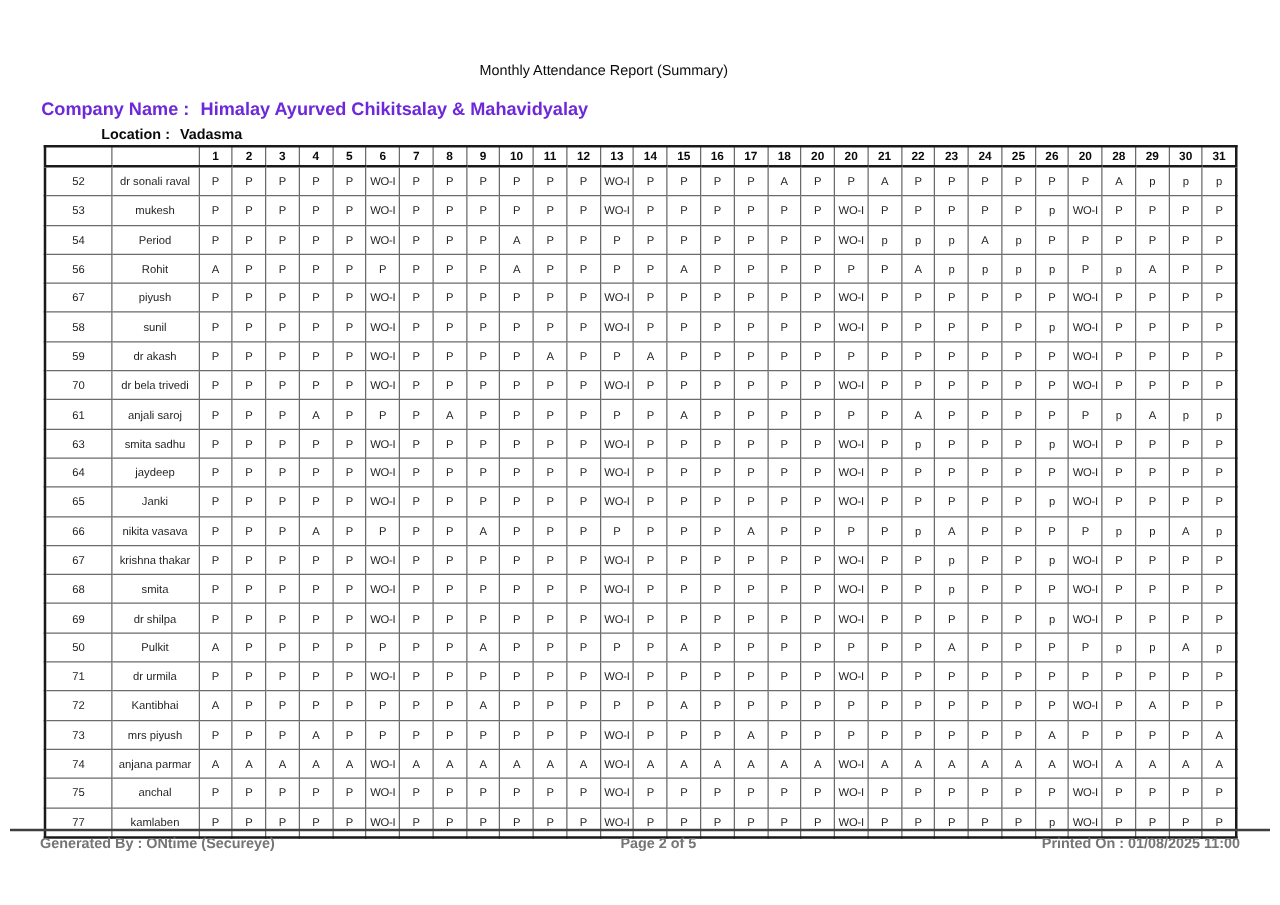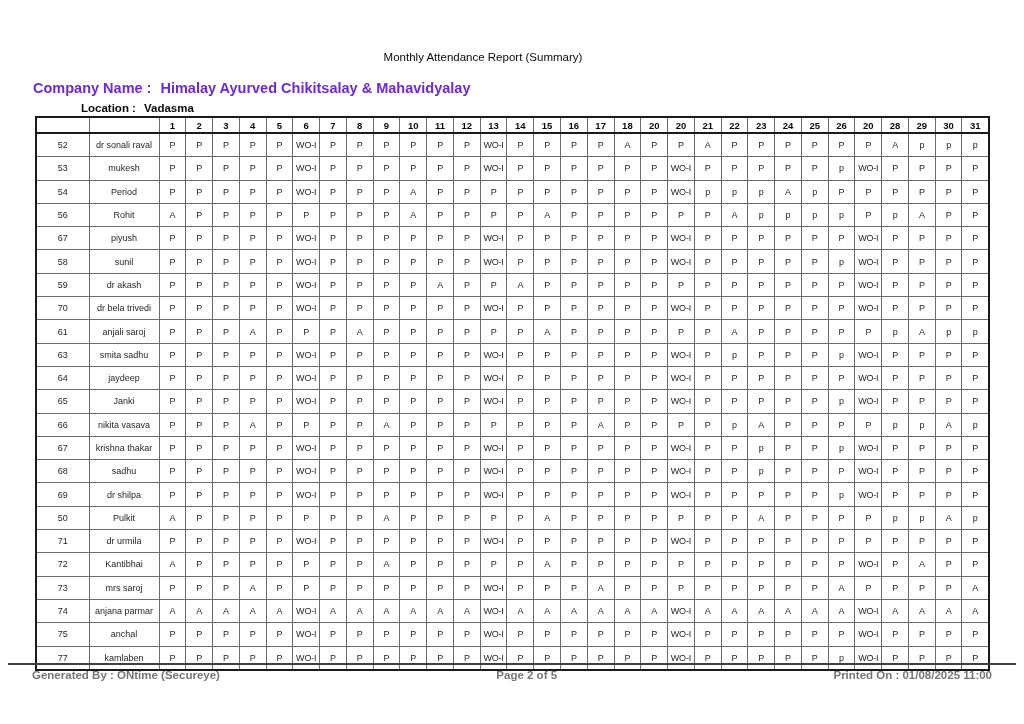--- a/index.html
+++ b/index.html
@@ -643,21 +643,21 @@
         <td class="day-cell">P</td>
         <td class="day-cell">p</td>
         <td class="day-cell">WO-I</td>
         <td class="day-cell">P</td>
         <td class="day-cell">P</td>
         <td class="day-cell">P</td>
         <td class="day-cell">P</td>
       </tr>
       <tr>
         <td class="id-cell">68</td>
-        <td class="name-cell">sadhu</td>
+        <td class="name-cell">smita</td>
         <td class="day-cell">P</td>
         <td class="day-cell">P</td>
         <td class="day-cell">P</td>
         <td class="day-cell">P</td>
         <td class="day-cell">P</td>
         <td class="day-cell">WO-I</td>
         <td class="day-cell">P</td>
         <td class="day-cell">P</td>
         <td class="day-cell">P</td>
         <td class="day-cell">P</td>
@@ -818,21 +818,21 @@
         <td class="day-cell">P</td>
         <td class="day-cell">P</td>
         <td class="day-cell">WO-I</td>
         <td class="day-cell">P</td>
         <td class="day-cell">A</td>
         <td class="day-cell">P</td>
         <td class="day-cell">P</td>
       </tr>
       <tr>
         <td class="id-cell">73</td>
-        <td class="name-cell">mrs saroj</td>
+        <td class="name-cell">mrs piyush</td>
         <td class="day-cell">P</td>
         <td class="day-cell">P</td>
         <td class="day-cell">P</td>
         <td class="day-cell">A</td>
         <td class="day-cell">P</td>
         <td class="day-cell">P</td>
         <td class="day-cell">P</td>
         <td class="day-cell">P</td>
         <td class="day-cell">P</td>
         <td class="day-cell">P</td>

